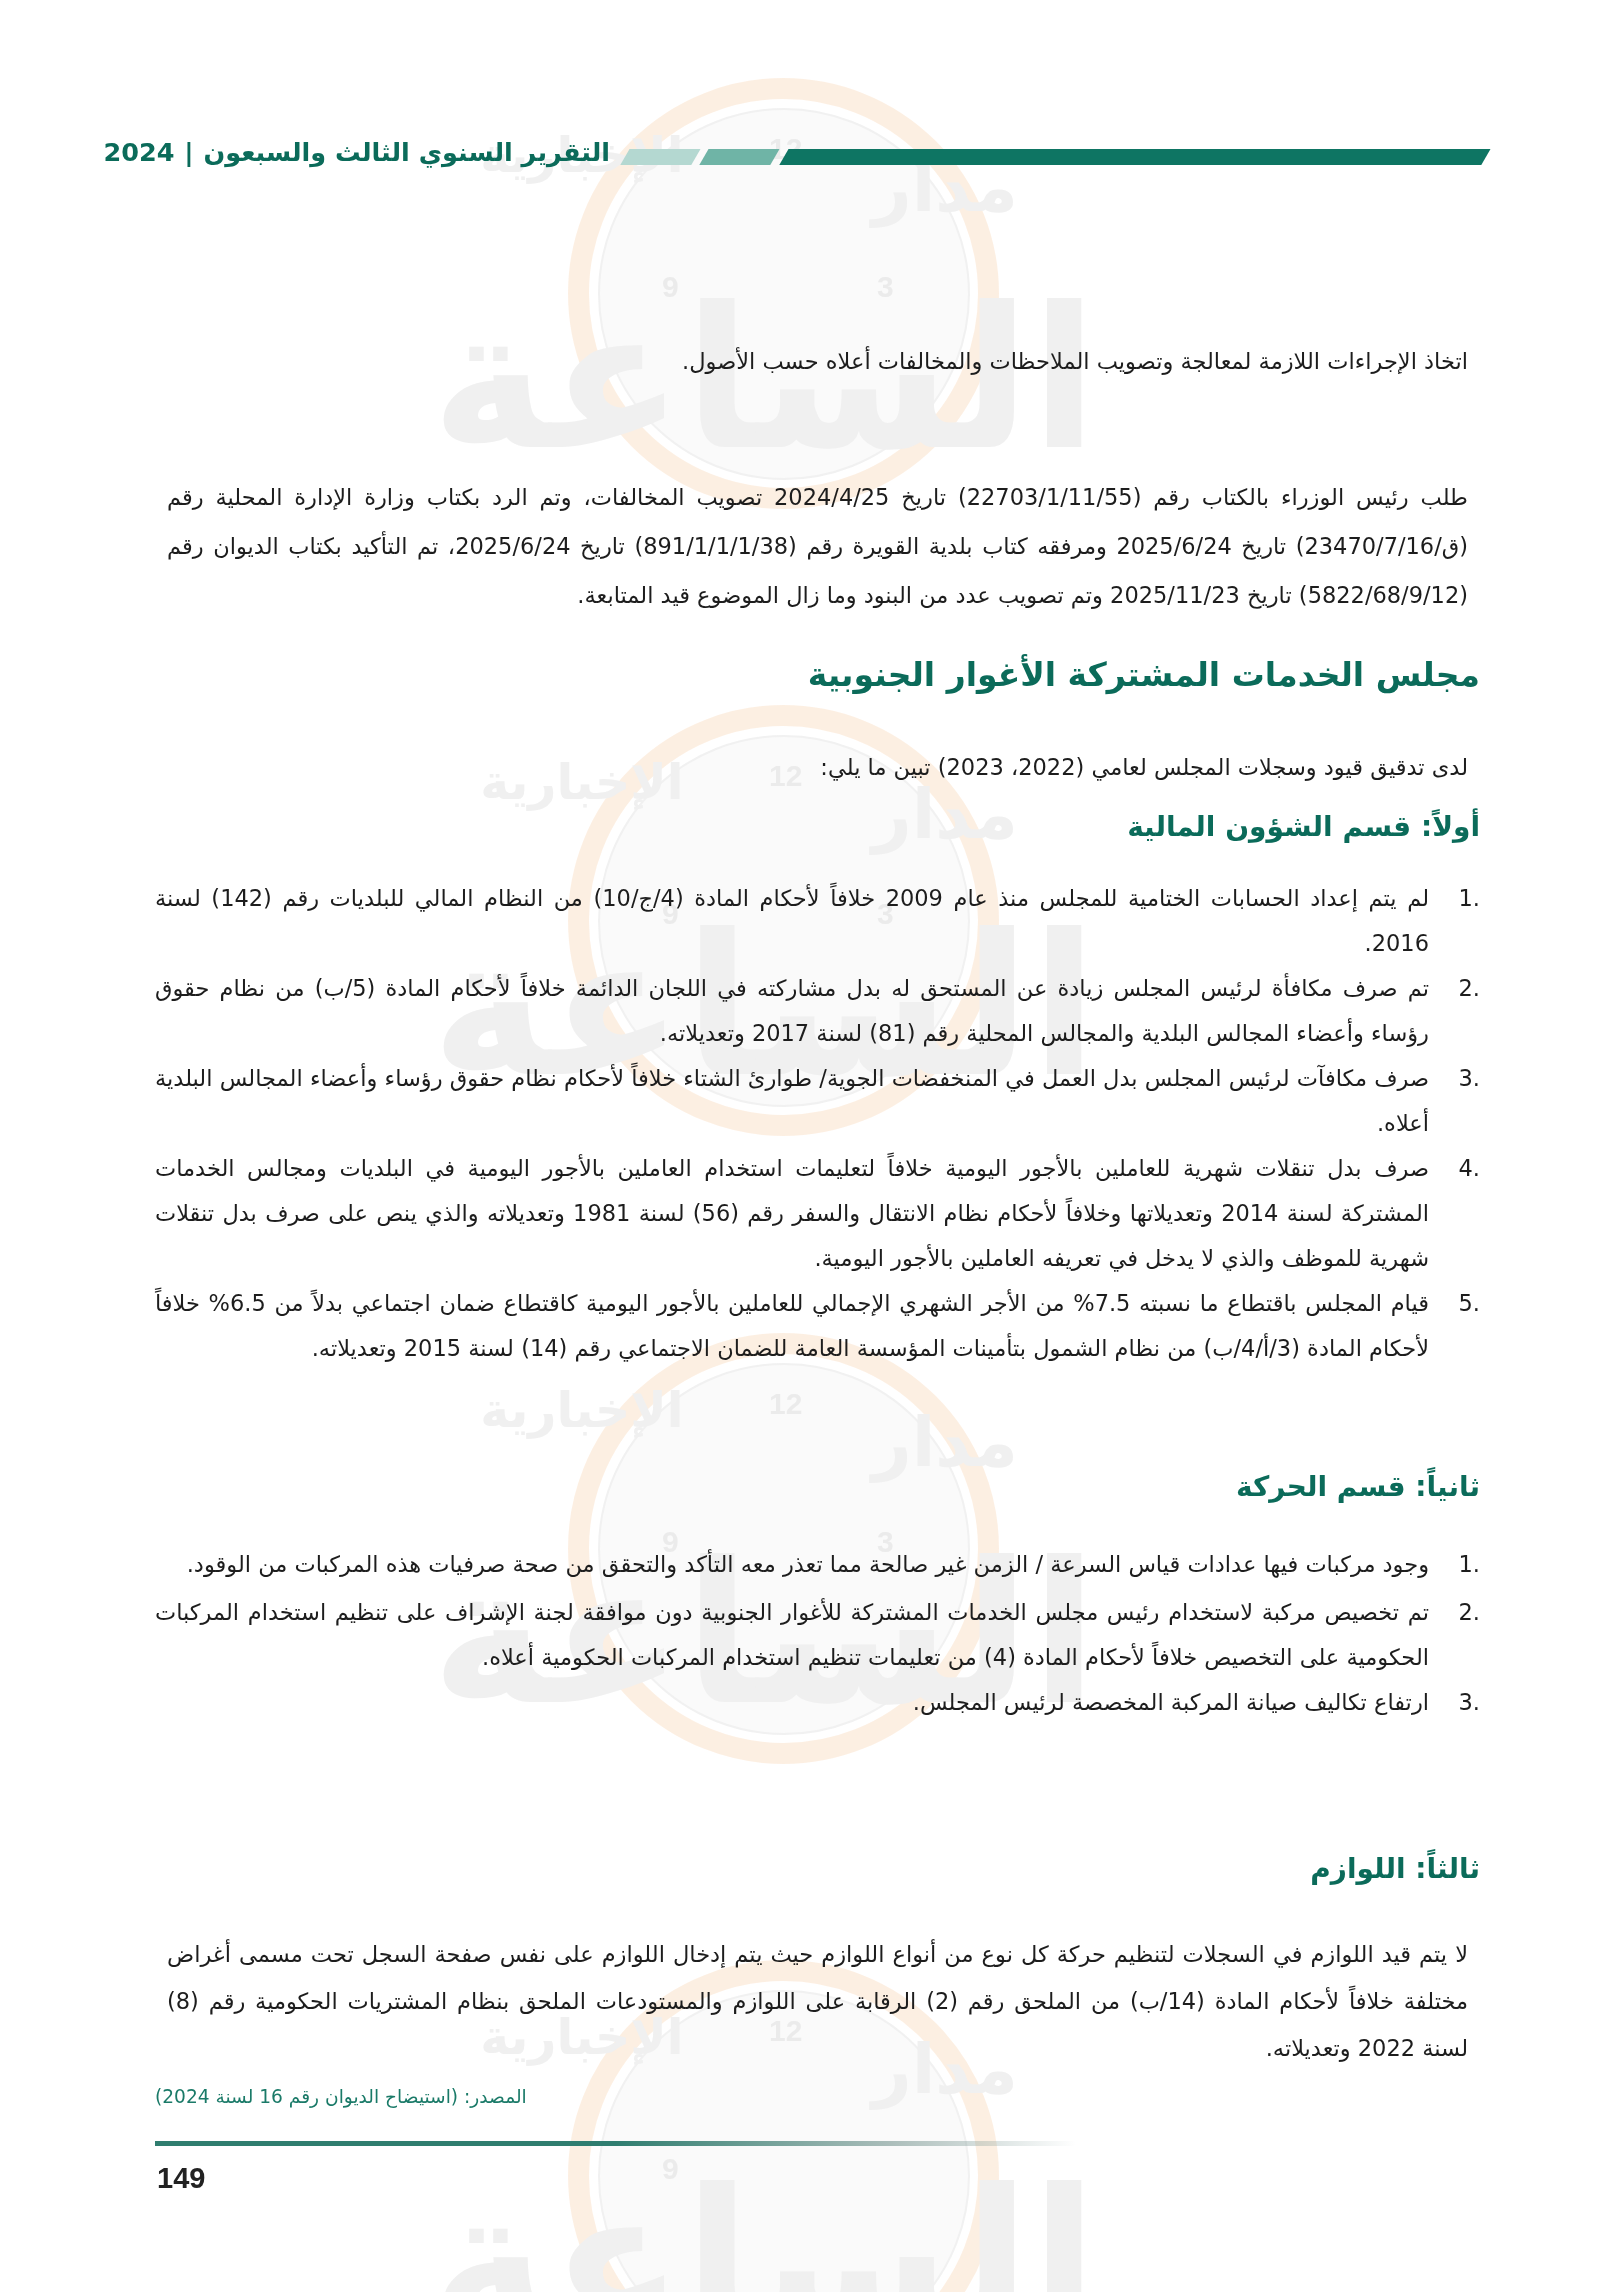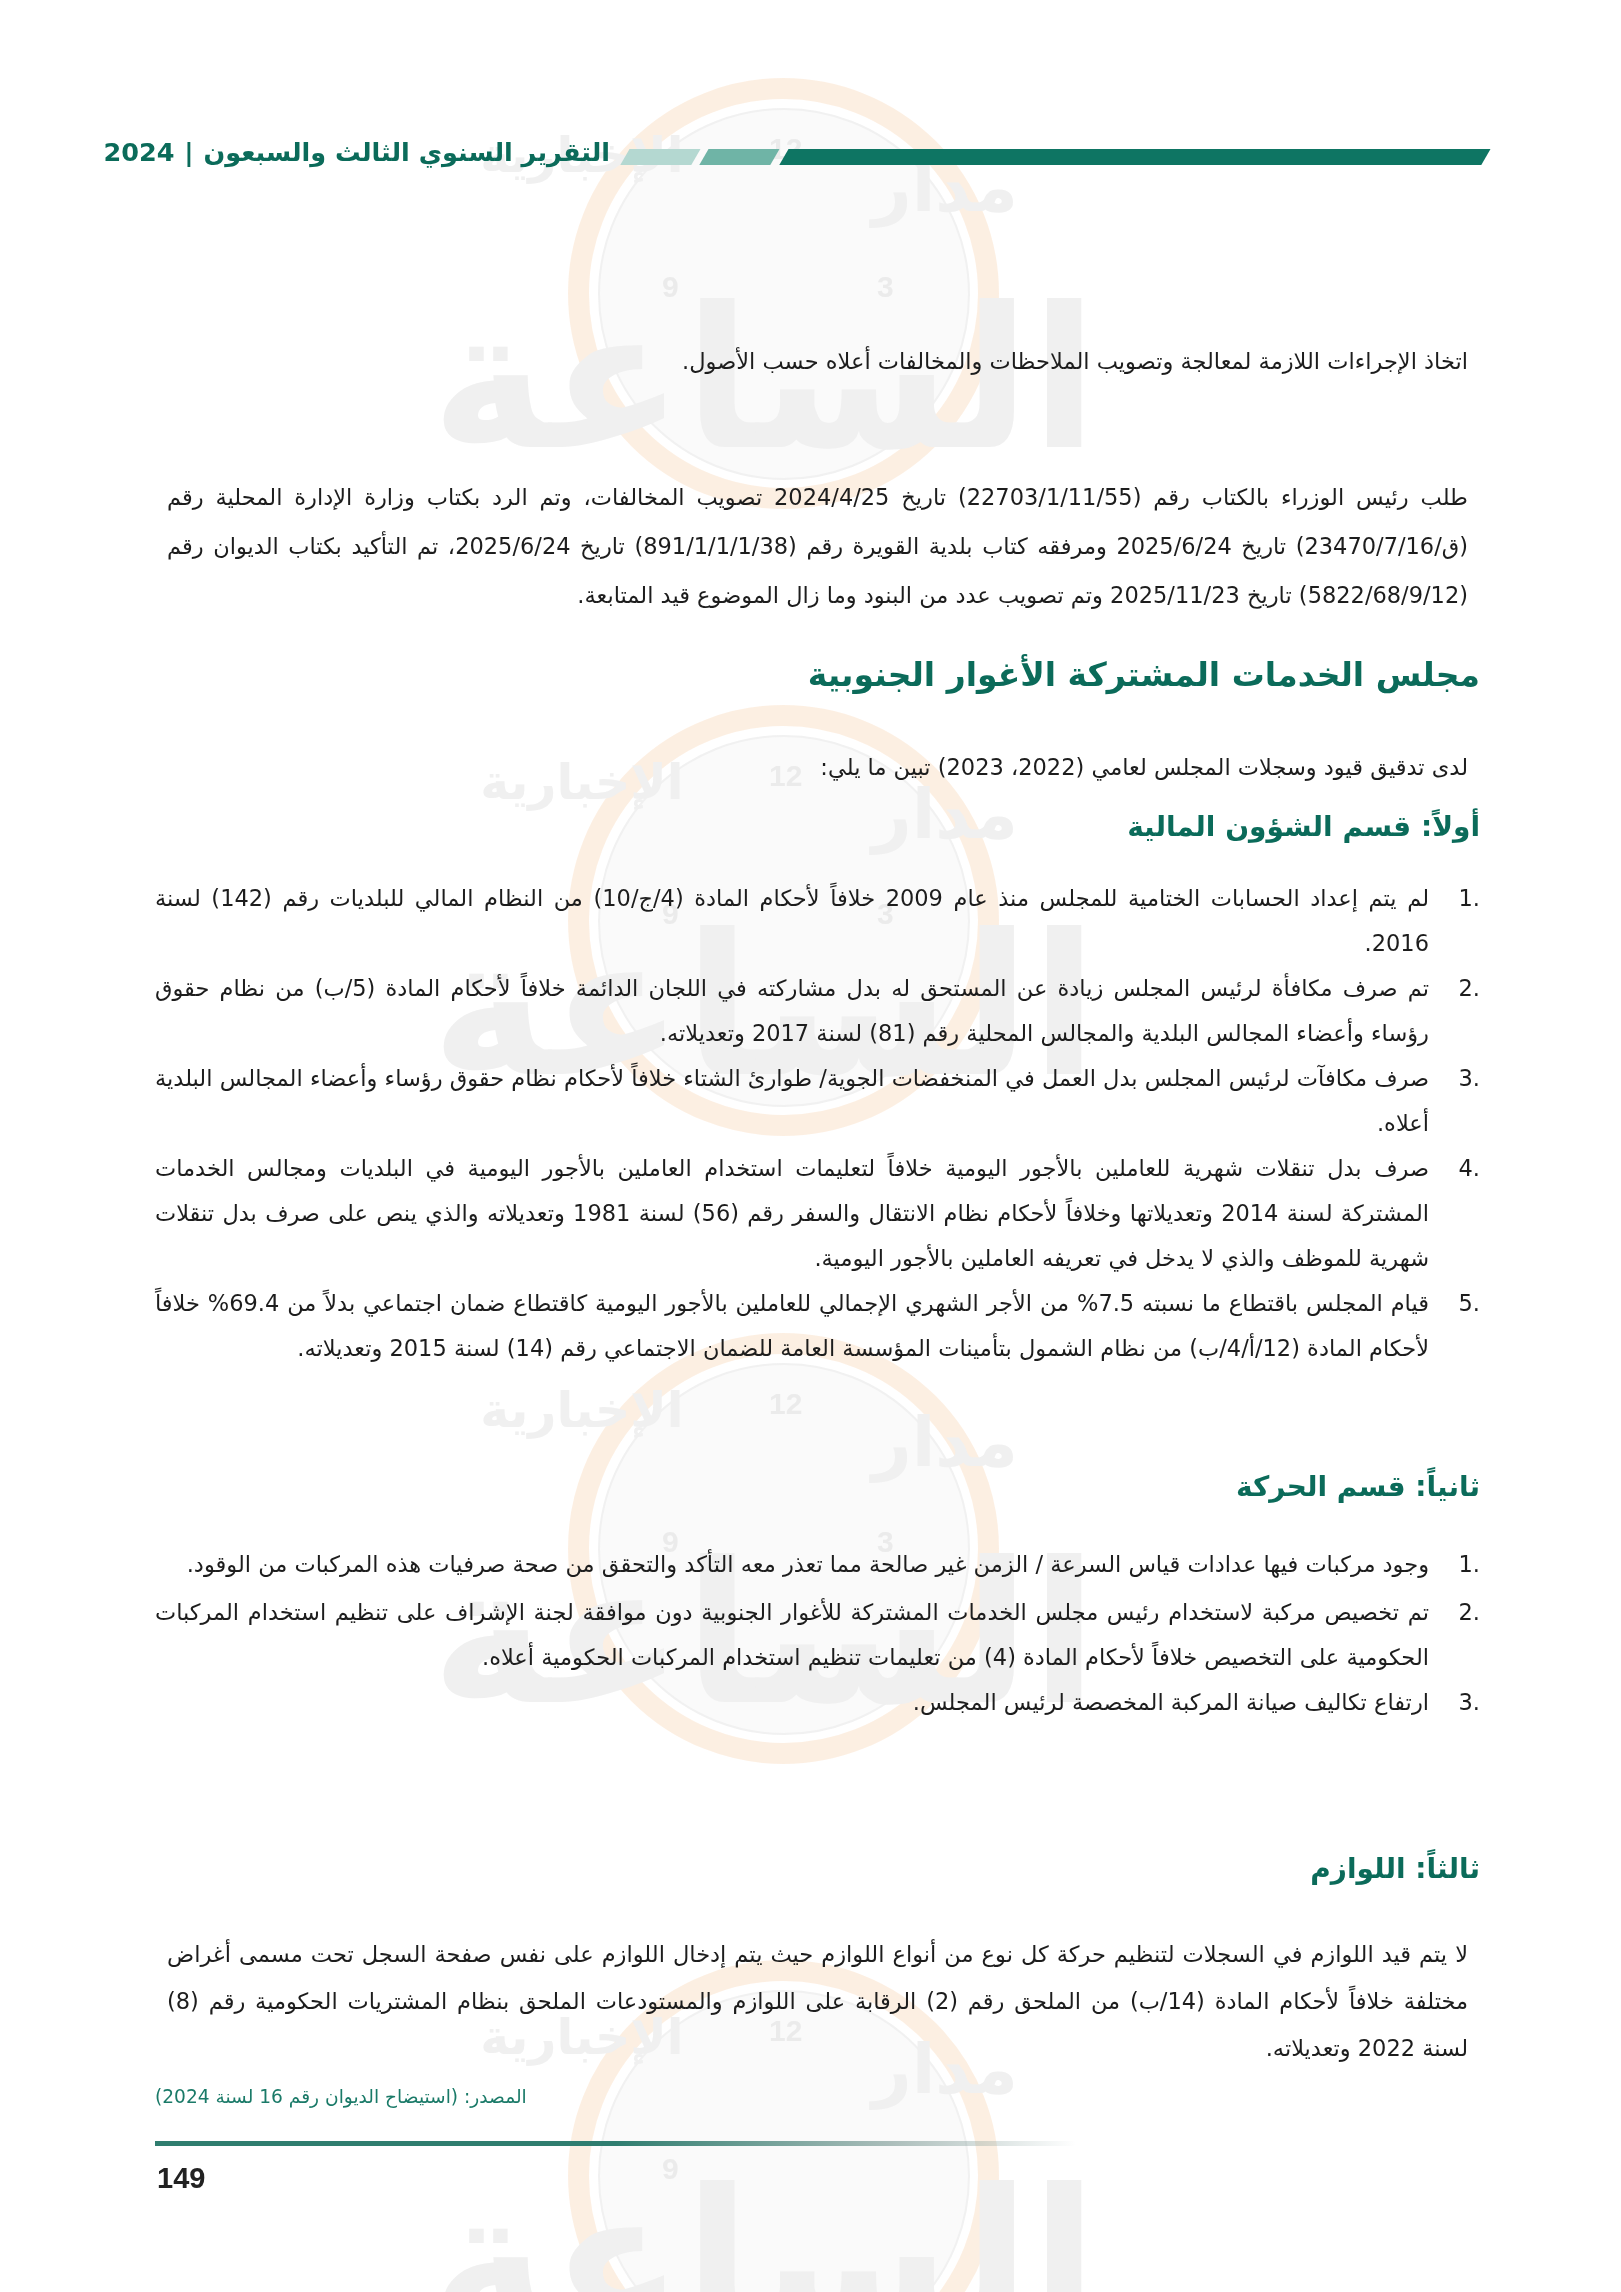--- a/index.html
+++ b/index.html
@@ -108,21 +108,21 @@
 
   <div class="content" style="top:810px;">
     <h2 class="section">أولاً: قسم الشؤون المالية</h2>
   </div>
   <div class="content" style="top:876px;">
     <ol class="items">
       <li><span class="num">.1</span><span>لم يتم إعداد الحسابات الختامية للمجلس منذ عام 2009 خلافاً لأحكام المادة (4/ج/10) من النظام المالي للبلديات رقم (142) لسنة 2016.</span></li>
       <li><span class="num">.2</span><span>تم صرف مكافأة لرئيس المجلس زيادة عن المستحق له بدل مشاركته في اللجان الدائمة خلافاً لأحكام المادة (5/ب) من نظام حقوق رؤساء وأعضاء المجالس البلدية والمجالس المحلية رقم (81) لسنة 2017 وتعديلاته.</span></li>
       <li><span class="num">.3</span><span>صرف مكافآت لرئيس المجلس بدل العمل في المنخفضات الجوية/ طوارئ الشتاء خلافاً لأحكام نظام حقوق رؤساء وأعضاء المجالس البلدية أعلاه.</span></li>
       <li><span class="num">.4</span><span>صرف بدل تنقلات شهرية للعاملين بالأجور اليومية خلافاً لتعليمات استخدام العاملين بالأجور اليومية في البلديات ومجالس الخدمات المشتركة لسنة 2014 وتعديلاتها وخلافاً لأحكام نظام الانتقال والسفر رقم (56) لسنة 1981 وتعديلاته والذي ينص على صرف بدل تنقلات شهرية للموظف والذي لا يدخل في تعريفه العاملين بالأجور اليومية.</span></li>
-      <li><span class="num">.5</span><span>قيام المجلس باقتطاع ما نسبته 7.5% من الأجر الشهري الإجمالي للعاملين بالأجور اليومية كاقتطاع ضمان اجتماعي بدلاً من 69.4% خلافاً لأحكام المادة (12/أ/4/ب) من نظام الشمول بتأمينات المؤسسة العامة للضمان الاجتماعي رقم (14) لسنة 2015 وتعديلاته.</span></li>
+      <li><span class="num">.5</span><span>قيام المجلس باقتطاع ما نسبته 7.5% من الأجر الشهري الإجمالي للعاملين بالأجور اليومية كاقتطاع ضمان اجتماعي بدلاً من 6.5% خلافاً لأحكام المادة (3/أ/4/ب) من نظام الشمول بتأمينات المؤسسة العامة للضمان الاجتماعي رقم (14) لسنة 2015 وتعديلاته.</span></li>
     </ol>
   </div>
 
   <div class="content" style="top:1470px;">
     <h2 class="section">ثانياً: قسم الحركة</h2>
   </div>
   <div class="content" style="top:1539px;">
     <ol class="items">
       <li style="line-height:51px;"><span class="num">.1</span><span>وجود مركبات فيها عدادات قياس السرعة / الزمن غير صالحة مما تعذر معه التأكد والتحقق من صحة صرفيات هذه المركبات من الوقود.</span></li>
       <li><span class="num">.2</span><span>تم تخصيص مركبة لاستخدام رئيس مجلس الخدمات المشتركة للأغوار الجنوبية دون موافقة لجنة الإشراف على تنظيم استخدام المركبات الحكومية على التخصيص خلافاً لأحكام المادة (4) من تعليمات تنظيم استخدام المركبات الحكومية أعلاه.</span></li>

